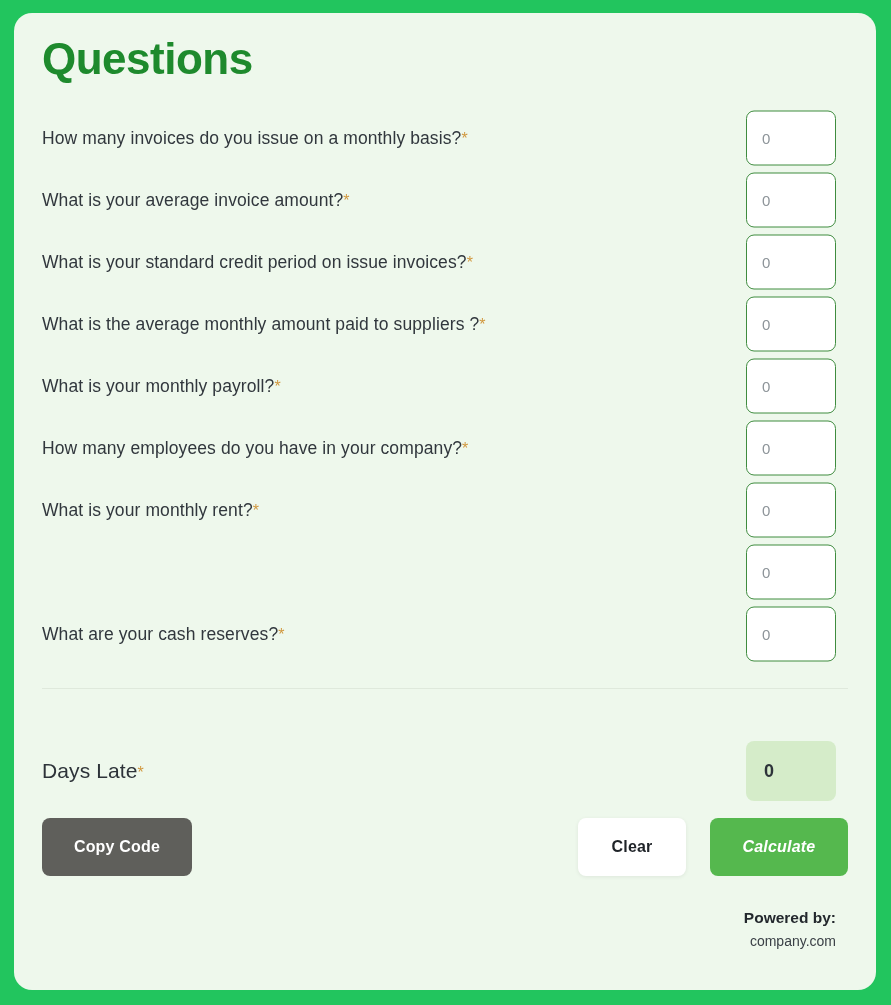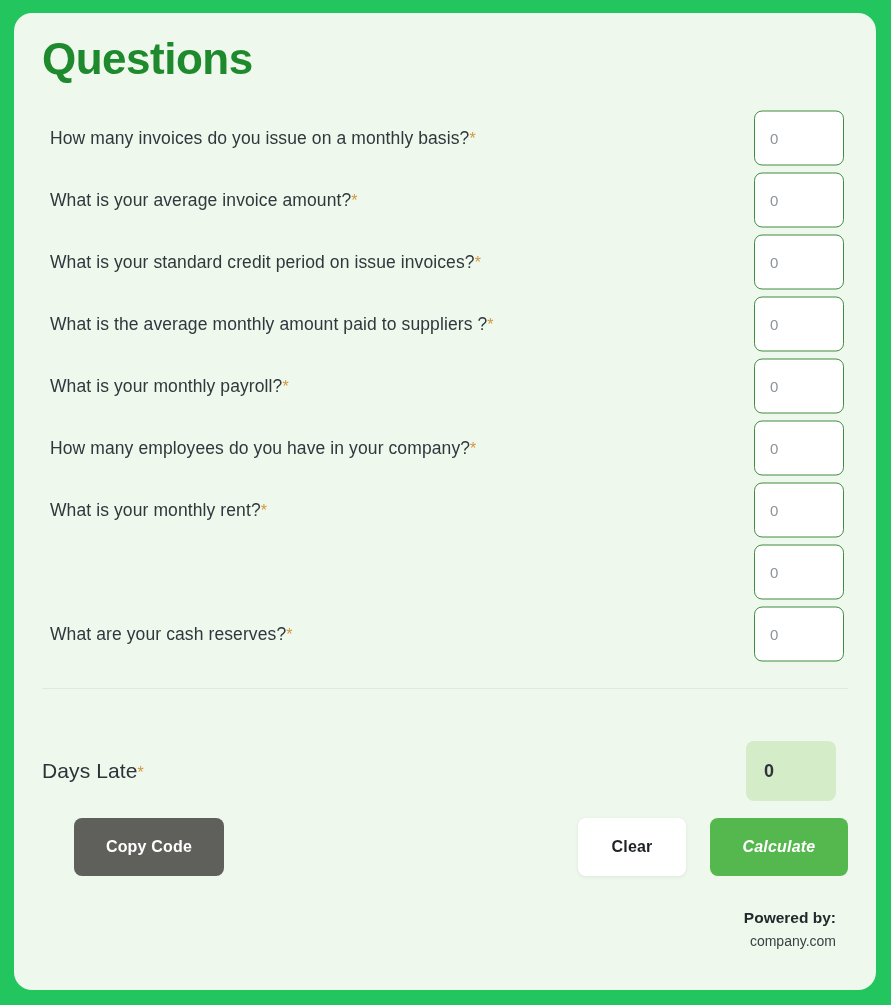--- a/index.html
+++ b/index.html
@@ -46,21 +46,20 @@
     color: #1e8a2d;
     line-height: 1;
   }
 
   
   .questions {
     position: absolute;
     left: 28px;
     top: 94px;
     width: 806px;
-    margin-left: 8px;
   }
   .q-row {
     position: relative;
     height: 62px;
   }
   .q-label {
     position: absolute;
     left: 0;
     top: 50%;
     transform: translateY(-50%);
@@ -158,21 +157,20 @@
     cursor: pointer;
     display: flex;
     align-items: center;
     justify-content: center;
   }
   .btn-copy {
     left: 0;
     width: 150px;
     background: #5f5f5b;
     color: #ffffff;
-    margin-left: 32px;
   }
   .btn-clear {
     left: 536px;
     width: 108px;
     background: #ffffff;
     color: #1f2328;
     box-shadow: 0 1px 4px rgba(0,0,0,0.07);
   }
   .btn-calculate {
     left: 668px;

